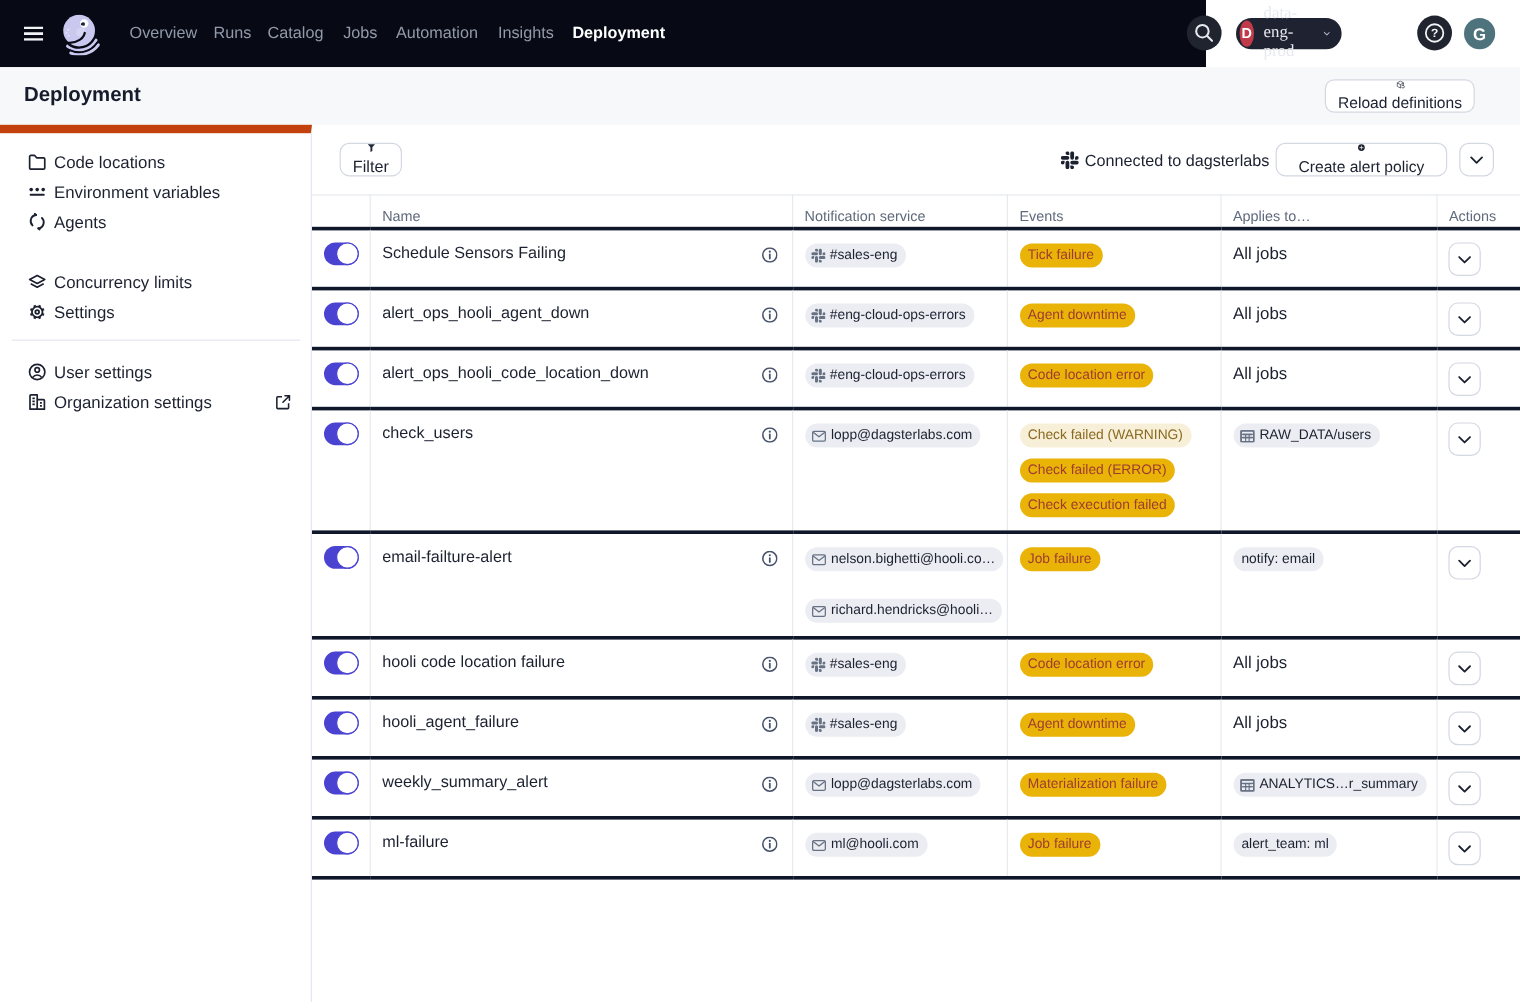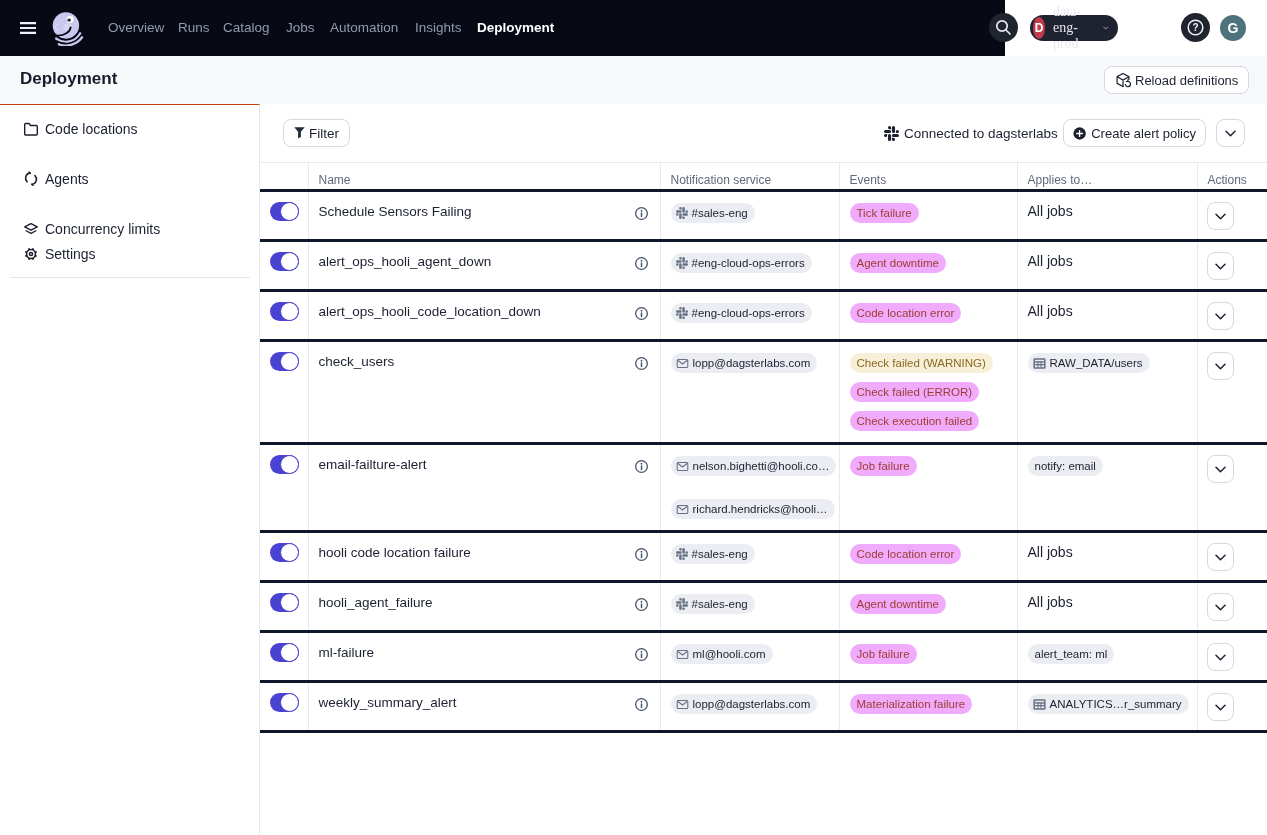--- a/index.html
+++ b/index.html
@@ -9,23 +9,23 @@
 .nav .logo { position:absolute; left:51px; top:12px; }
 .navlink { position:absolute; top:20px; font-size:13.5px; color:#9299a9; white-space:nowrap; }
 .navlink.active { color:#fff; font-weight:bold; }
 .navcirc { position:absolute; top:13px; width:29px; height:29px; border-radius:50%; background:#20242f; display:flex; align-items:center; justify-content:center; }
 .userpill { position:absolute; top:15px; left:1030px; height:26px; border-radius:14px; background:#1e2231; display:flex; align-items:center; padding:0 10px 0 3px; }
 .dAvatar { width:22px; height:22px; border-radius:50%; background:#c13a49; color:#fff; font-size:12px; font-weight:bold; display:flex; align-items:center; justify-content:center; }
 .userpill .uname { color:#e7e9ef; font-size:14px; margin:0 7px 0 8px;font-family:Liberation Serif, serif; }
 .gAvatar { position:absolute; top:15px; left:1220px; width:26px; height:26px; border-radius:50%; background:#4e737c; color:#fff; font-size:14px; font-weight:bold; display:flex; align-items:center; justify-content:center; }
 .pagehead { position:absolute; top:56px; left:0; width:1267px; height:48px; background:#f7f8fa; }
 .pagehead h1 { position:absolute; left:20px; top:13px; font-size:17px; font-weight:600; color:#171c2c; letter-spacing:0; }
-.btn { display:inline-flex; align-items:center; gap:5px; background:#fff; border:1px solid #d4d8e1; border-radius:8px; font-size:13.5px; color:#1c2130; font-family:"Liberation Sans",sans-serif; }
+.btn { display:inline-flex; align-items:center; gap:5px; background:#fff; border:1px solid #d4d8e1; border-radius:8px; font-size:13.5px; color:#1c2130; font-family:"Liberation Sans",sans-serif;flex-direction:column; }
 .reloadbtn { position:absolute; left:1104px; top:10px; height:28px; padding:0 10px; gap:4px; font-size:13px; }
-.sidebar { position:absolute; top:104px; left:0; width:260px; height:731px; background:#fff; border-right:1px solid #e4e7ed; border-top:1px solid #c2410c; }
+.sidebar { position:absolute; top:104px; left:0; width:260px; height:731px; background:#fff; border-right:1px solid #e4e7ed; border-top:7px solid #c2410c; }
 .sideitem { position:absolute; left:10px; width:240px; height:22px; display:flex; align-items:center; border-radius:8px; }
 .sideitem svg { margin-left:13px; flex:none; }
 .sideitem .lbl { margin-left:6px; font-size:14px; color:#1c2130; white-space:nowrap; }
 .sideitem.active { background:#e4e2f8; }
 .sideitem.active .lbl { color:#4a43ce; }
 .sidediv { position:absolute; left:10px; top:172px; width:240px; height:1px; background:#e4e7ed; }
 .extlink { position:absolute; left:219px; top:4px; margin-left:0 !important; }
 .content { position:absolute; top:104px; left:260px; width:1007px; height:731px; background:#fff; }
 .filterbtn { position:absolute; left:23px; top:15px; height:28px; padding:0 10px; gap:4px; }
 .rightbar { position:absolute; top:15px; left:0; width:1007px; height:28px; }
@@ -39,21 +39,21 @@
 table.alerts thead th { border-top:1px solid #e7e9ee; }
 .c0 { width:48px; } .c1 { width:352px; } .c2 { width:179px; } .c3 { width:178px; } .c4 { width:180px; } .c5 { width:70px; }
 .toggle { position:relative; margin:10px 0 0 10px; width:28.5px; height:19px; border-radius:9.5px; background:#4a43d2; }
 .toggle::after { content:""; position:absolute; right:0px; top:0px; width:19px; height:19px; border-radius:50%; background:#fff; border:1.5px solid #4a43d2; box-sizing:border-box; }
 .namecell { position:relative; padding:10px 10px 0 10px !important; }
 .name { font-size:13.5px; color:#1c2130; }
 .info { position:absolute; right:12px; top:14px; }
 .chipcol { display:flex; flex-direction:column; align-items:flex-start; gap:9px; padding:11px 10px 11px 10px; }
 .chip { display:inline-flex; align-items:center; height:20px; border-radius:10px; background:#ebedf2; font-size:11.5px; color:#1c2130; padding:0 7px; white-space:nowrap; }
 .chip svg { margin-right:4px; margin-left:-2px; }
-.chip.red { background:#f0abfc; color:#9e3c31; }
+.chip.red { background:#eab308; color:#9e3c31; }
 .chip.yellow { background:#f8efd8; color:#8a6a21; }
 .plain { font-size:14px; color:#1c2130; padding:11px 10px 0 10px; }
 .actbtn { margin:10px 0 0 9px; width:27px; height:28px; border:1px solid #d4d8e1; border-radius:8px; background:#fff; display:flex; align-items:center; justify-content:center; }
 </style>
 </head>
 <body>
 
 <div class="nav">
   <svg class="burger" width="16" height="12" viewBox="0 0 16 12">
       <path d="M0 1.1h16M0 6h16M0 10.9h16" stroke="#f2f3f6" stroke-width="2.2"></path>
@@ -113,20 +113,29 @@
   </div>
 </div>
 
 <div class="sidebar">
   <div class="sideitem" style="top:13px">
     <svg width="16" height="16" viewBox="0 0 16 16" fill="none" stroke="#1c2130" stroke-width="1.4">
         <path d="M1.7 13 V3.5 a1 1 0 0 1 1-1 h3.2 l1.6 2 h5.8 a1 1 0 0 1 1 1 V13 a1 1 0 0 1 -1 1 H2.7 a1 1 0 0 1 -1-1 z" stroke-linejoin="round"></path>
       </svg>
     <span class="lbl">Code locations</span>
   </div>
+  <div class="sideitem" style="top:38px">
+    <svg width="16" height="16" viewBox="0 0 16 16" fill="#1c2130">
+        <circle cx="3" cy="6" r="1.5"></circle>
+        <circle cx="8" cy="6" r="1.5"></circle>
+        <circle cx="13" cy="6" r="1.5"></circle>
+        <rect x="1.7" y="9.4" width="12.6" height="1.7" rx="0.8"></rect>
+      </svg>
+    <span class="lbl">Environment variables</span>
+  </div>
   <div class="sideitem" style="top:63px">
     <svg width="16" height="16" viewBox="0 0 16 16" fill="none" stroke="#1c2130" stroke-width="1.6">
         <path d="M7.1 2.1 C 5 2.3, 3.2 3.8, 2.7 6 C 2.3 7.8, 2.9 9.6, 4.1 10.8" stroke-linecap="round"></path>
         <path d="M7.1 2.1 L6 1.2" stroke-linecap="round"></path>
         <path d="M8.9 13.3 C 11 13.1, 12.8 11.6, 13.3 9.4 C 13.7 7.6, 13.1 5.8, 11.9 4.6" stroke-linecap="round"></path>
         <path d="M8.9 13.3 L10 14.2" stroke-linecap="round"></path>
       </svg>
     <span class="lbl">Agents</span>
   </div>
   <div class="sideitem" style="top:113px">
@@ -138,20 +147,39 @@
   </div>
   <div class="sideitem" style="top:138px">
     <svg width="16" height="16" viewBox="0 0 16 16" fill="none" stroke="#1c2130" stroke-width="1.5">
         <circle cx="8" cy="8" r="4.4"></circle>
         <circle cx="8" cy="8" r="1.55"></circle>
         <path d="M12.02 9.66 L13.64 10.33 M9.66 12.02 L10.33 13.64 M6.34 12.02 L5.67 13.64 M3.98 9.66 L2.36 10.33 M3.98 6.34 L2.36 5.67 M6.34 3.98 L5.67 2.36 M9.66 3.98 L10.33 2.36 M12.02 6.34 L13.64 5.67" stroke-width="2"></path>
       </svg>
     <span class="lbl">Settings</span>
   </div>
   <div class="sidediv"></div>
+  <div class="sideitem" style="top:188px">
+    <svg width="16" height="16" viewBox="0 0 16 16" fill="none" stroke="#1c2130" stroke-width="1.4">
+        <circle cx="8" cy="8" r="6.4"></circle>
+        <circle cx="8" cy="6.3" r="1.9"></circle>
+        <path d="M4.3 12.5 a4.4 4.4 0 0 1 7.4 0"></path>
+      </svg>
+    <span class="lbl">User settings</span>
+  </div>
+  <div class="sideitem" style="top:213px">
+    <svg width="16" height="16" viewBox="0 0 16 16" fill="none" stroke="#1c2130" stroke-width="1.4">
+        <path d="M2 14 V2.8 a.8.8 0 0 1 .8-.8 H8 v12 z M8 6 h5.2 a.8.8 0 0 1 .8 .8 V14 H8 z" stroke-linejoin="round"></path>
+        <path d="M4 5 h2 M4 7.5 h2 M4 10 h2 M10.3 8.7 h1.6 M10.3 11.2 h1.6"></path>
+      </svg>
+    <span class="lbl">Organization settings</span>
+    <svg class="extlink" width="14" height="14" viewBox="0 0 14 14" fill="none" stroke="#1c2130" stroke-width="1.3">
+        <path d="M11.5 8 v3.7 a.8.8 0 0 1-.8.8 H2.5 a.8.8 0 0 1-.8-.8 V3.5 a.8.8 0 0 1 .8-.8 H6"></path>
+        <path d="M8.5 1.8 H12.2 V5.5 M12 2 L6.8 7.2" stroke-linecap="round"></path>
+      </svg>
+  </div>
 </div>
 
 <div class="content">
   <div class="btn filterbtn">
     <svg width="11" height="12" viewBox="0 0 11 12" fill="#232a3b">
         <path d="M0.3 0.2 h10.4 L6.9 4.7 V10 L4.1 11.5 V4.7 Z"></path>
       </svg>
     <span>Filter</span>
   </div>
   <div class="rightbar">
@@ -440,56 +468,20 @@
                 <path d="M1 1.2l4.5 4.5L10 1.2" stroke="#1c2130" stroke-width="1.5" fill="none" stroke-linecap="round" stroke-linejoin="round"></path>
               </svg>
             </div>
           </td>
       </tr>
 
       <tr style="height:50px">
         <td>
             <div class="toggle"></div>
           </td>
-        <td class="namecell"><span class="name">ml-failure</span><span class="info"><svg width="13" height="13" viewBox="0 0 16 16" fill="none">
-                <circle cx="8" cy="8" r="7.2" stroke="#47536b" stroke-width="1.6"></circle>
-                <path d="M8 7.4 V11.6" stroke="#47536b" stroke-width="1.8" stroke-linecap="round"></path>
-                <circle cx="8" cy="4.6" r="1.1" fill="#47536b"></circle>
-              </svg></span></td>
-        <td>
-            <div class="chipcol">
-              <span class="chip"><svg width="13" height="13" viewBox="0 0 16 16" fill="none" stroke="#677184" stroke-width="1.3">
-                  <rect x="1.5" y="3" width="13" height="10" rx="1.2"></rect>
-                  <path d="M2 4 L8 8.6 L14 4" stroke-linejoin="round"></path>
-                </svg>ml@hooli.com</span>
-            </div>
-          </td>
-        <td>
-            <div class="chipcol">
-              <span class="chip red">Job failure</span>
-            </div>
-          </td>
-        <td>
-            <div class="chipcol">
-              <span class="chip">alert_team: ml</span>
-            </div>
-          </td>
-        <td>
-            <div class="actbtn">
-              <svg width="11" height="7" viewBox="0 0 11 7">
-                <path d="M1 1.2l4.5 4.5L10 1.2" stroke="#1c2130" stroke-width="1.5" fill="none" stroke-linecap="round" stroke-linejoin="round"></path>
-              </svg>
-            </div>
-          </td>
-      </tr>
-
-      <tr style="height:50px">
-        <td>
-            <div class="toggle"></div>
-          </td>
         <td class="namecell"><span class="name">weekly_summary_alert</span><span class="info"><svg width="13" height="13" viewBox="0 0 16 16" fill="none">
                 <circle cx="8" cy="8" r="7.2" stroke="#47536b" stroke-width="1.6"></circle>
                 <path d="M8 7.4 V11.6" stroke="#47536b" stroke-width="1.8" stroke-linecap="round"></path>
                 <circle cx="8" cy="4.6" r="1.1" fill="#47536b"></circle>
               </svg></span></td>
         <td>
             <div class="chipcol">
               <span class="chip"><svg width="13" height="13" viewBox="0 0 16 16" fill="none" stroke="#677184" stroke-width="1.3">
                   <rect x="1.5" y="3" width="13" height="10" rx="1.2"></rect>
                   <path d="M2 4 L8 8.6 L14 4" stroke-linejoin="round"></path>
@@ -511,15 +503,51 @@
             </div>
           </td>
         <td>
             <div class="actbtn">
               <svg width="11" height="7" viewBox="0 0 11 7">
                 <path d="M1 1.2l4.5 4.5L10 1.2" stroke="#1c2130" stroke-width="1.5" fill="none" stroke-linecap="round" stroke-linejoin="round"></path>
               </svg>
             </div>
           </td>
       </tr>
+
+      <tr style="height:50px">
+        <td>
+            <div class="toggle"></div>
+          </td>
+        <td class="namecell"><span class="name">ml-failure</span><span class="info"><svg width="13" height="13" viewBox="0 0 16 16" fill="none">
+                <circle cx="8" cy="8" r="7.2" stroke="#47536b" stroke-width="1.6"></circle>
+                <path d="M8 7.4 V11.6" stroke="#47536b" stroke-width="1.8" stroke-linecap="round"></path>
+                <circle cx="8" cy="4.6" r="1.1" fill="#47536b"></circle>
+              </svg></span></td>
+        <td>
+            <div class="chipcol">
+              <span class="chip"><svg width="13" height="13" viewBox="0 0 16 16" fill="none" stroke="#677184" stroke-width="1.3">
+                  <rect x="1.5" y="3" width="13" height="10" rx="1.2"></rect>
+                  <path d="M2 4 L8 8.6 L14 4" stroke-linejoin="round"></path>
+                </svg>ml@hooli.com</span>
+            </div>
+          </td>
+        <td>
+            <div class="chipcol">
+              <span class="chip red">Job failure</span>
+            </div>
+          </td>
+        <td>
+            <div class="chipcol">
+              <span class="chip">alert_team: ml</span>
+            </div>
+          </td>
+        <td>
+            <div class="actbtn">
+              <svg width="11" height="7" viewBox="0 0 11 7">
+                <path d="M1 1.2l4.5 4.5L10 1.2" stroke="#1c2130" stroke-width="1.5" fill="none" stroke-linecap="round" stroke-linejoin="round"></path>
+              </svg>
+            </div>
+          </td>
+      </tr>
     </tbody>
   </table>
 </div>
 
 </body></html>

